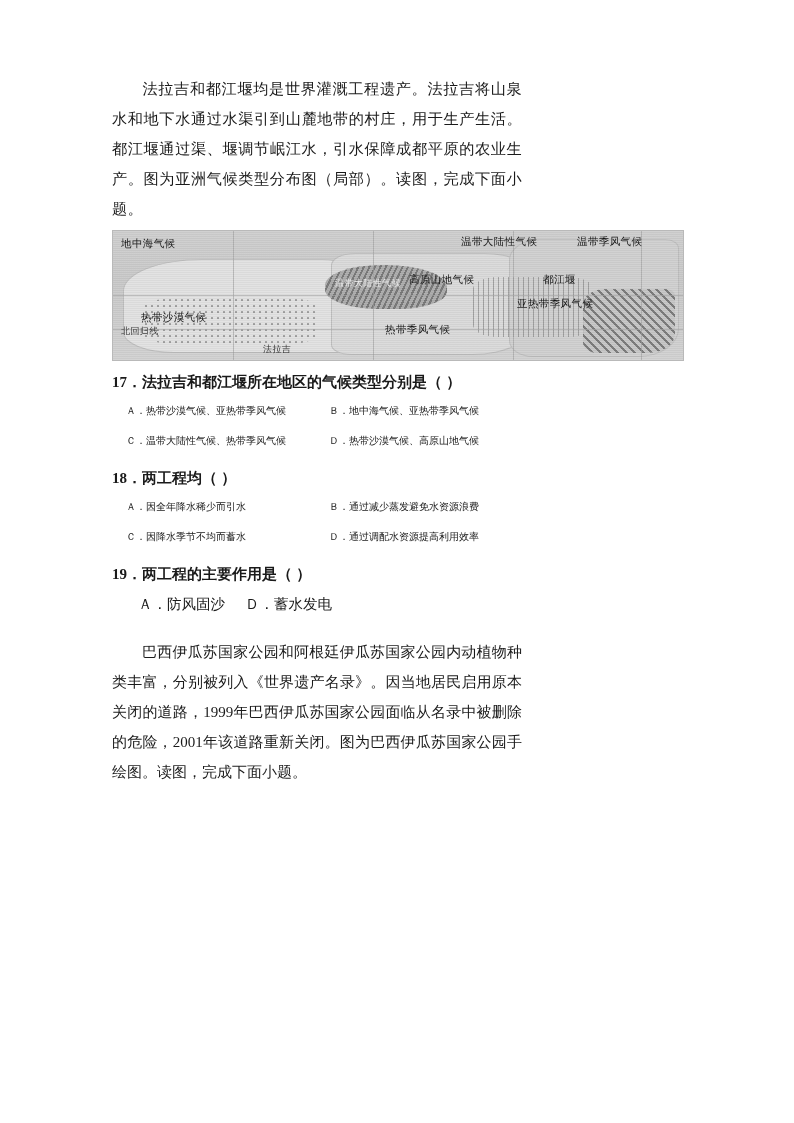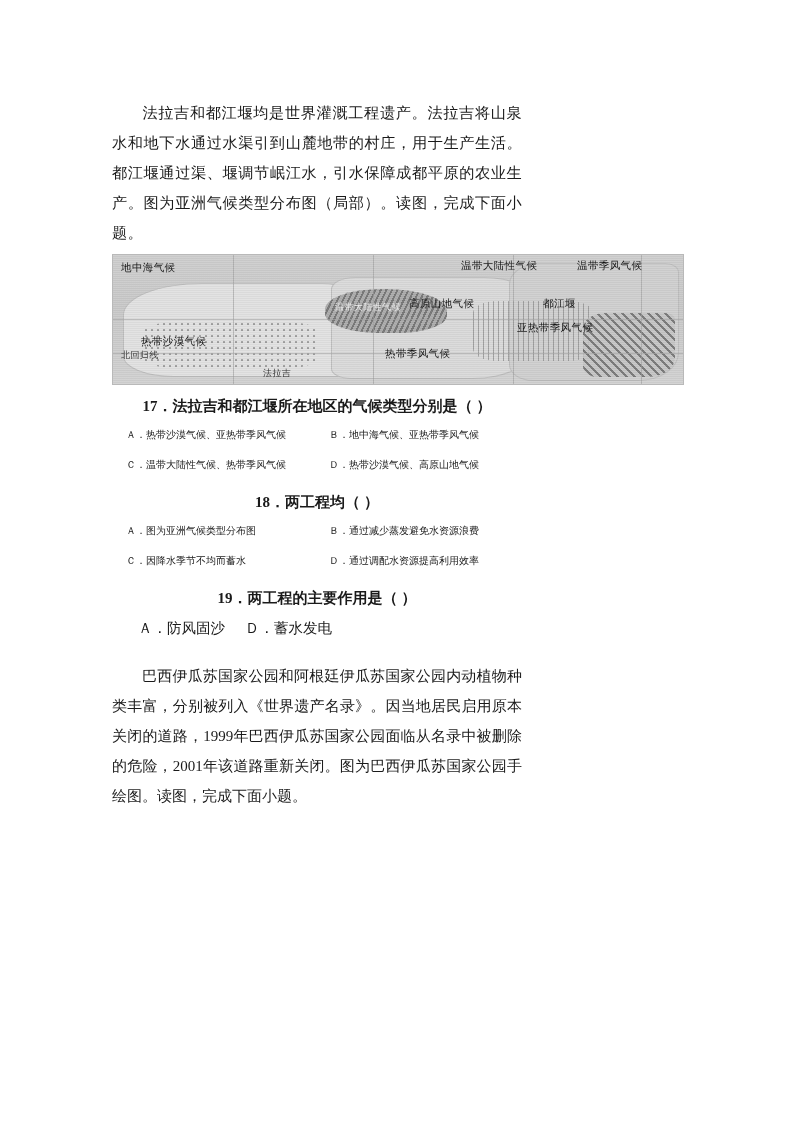--- a/index.html
+++ b/index.html
@@ -13,21 +13,21 @@
     font-family: "Liberation Serif", "DejaVu Serif", serif;
     color: #1a1a1a;
     position: relative;
     overflow: hidden;
   }
   .page {
     width: 634px;
     height: 1123px;
     position: relative;
     box-sizing: border-box;
-    padding: 98px 112px 0 112px;
+    padding: 74px 112px 0 112px;
   }
   .para {
     font-size: 15.2px;
     line-height: 30px;
     text-align: justify;
     text-justify: inter-ideograph;
     letter-spacing: 0.2px;
     margin: 0 0 6px 0;
   }
   .indent {
@@ -123,21 +123,20 @@
       repeating-linear-gradient(0deg, rgba(255,255,255,.05) 0 1px, rgba(0,0,0,.035) 1px 2px);
     pointer-events: none;
   }
   
   .qstem {
     font-size: 15px;
     line-height: 30px;
     margin: 6px 0 0 0;
     font-family: "Liberation Sans", "DejaVu Sans", sans-serif;
     font-weight: bold;
-    text-align: center;
   }
   .qstem .num {
     font-family: "Liberation Serif", "DejaVu Serif", serif;
   }
   .opts2 {
     display: flex;
     font-size: 10px;
     line-height: 30px;
     font-family: Liberation Mono, monospace;
   }
@@ -216,21 +215,21 @@
   </div>
   <div class="opts2">
     <div>Ｃ．温带大陆性气候、热带季风气候</div>
     <div>Ｄ．热带沙漠气候、高原山地气候</div>
   </div>
 
   <div class="qstem">
     <span class="num">18</span><span>．两工程均（      ）</span>
   </div>
   <div class="opts2">
-    <div>Ａ．图为亚洲气候类型分布图</div>
+    <div>Ａ．因全年降水稀少而引水</div>
     <div>Ｂ．通过减少蒸发避免水资源浪费</div>
   </div>
   <div class="opts2">
     <div>Ｃ．因降水季节不均而蓄水</div>
     <div>Ｄ．通过调配水资源提高利用效率</div>
   </div>
 
   <div class="qstem">
     <span class="num">19</span><span>．两工程的主要作用是（      ）</span>
   </div>

